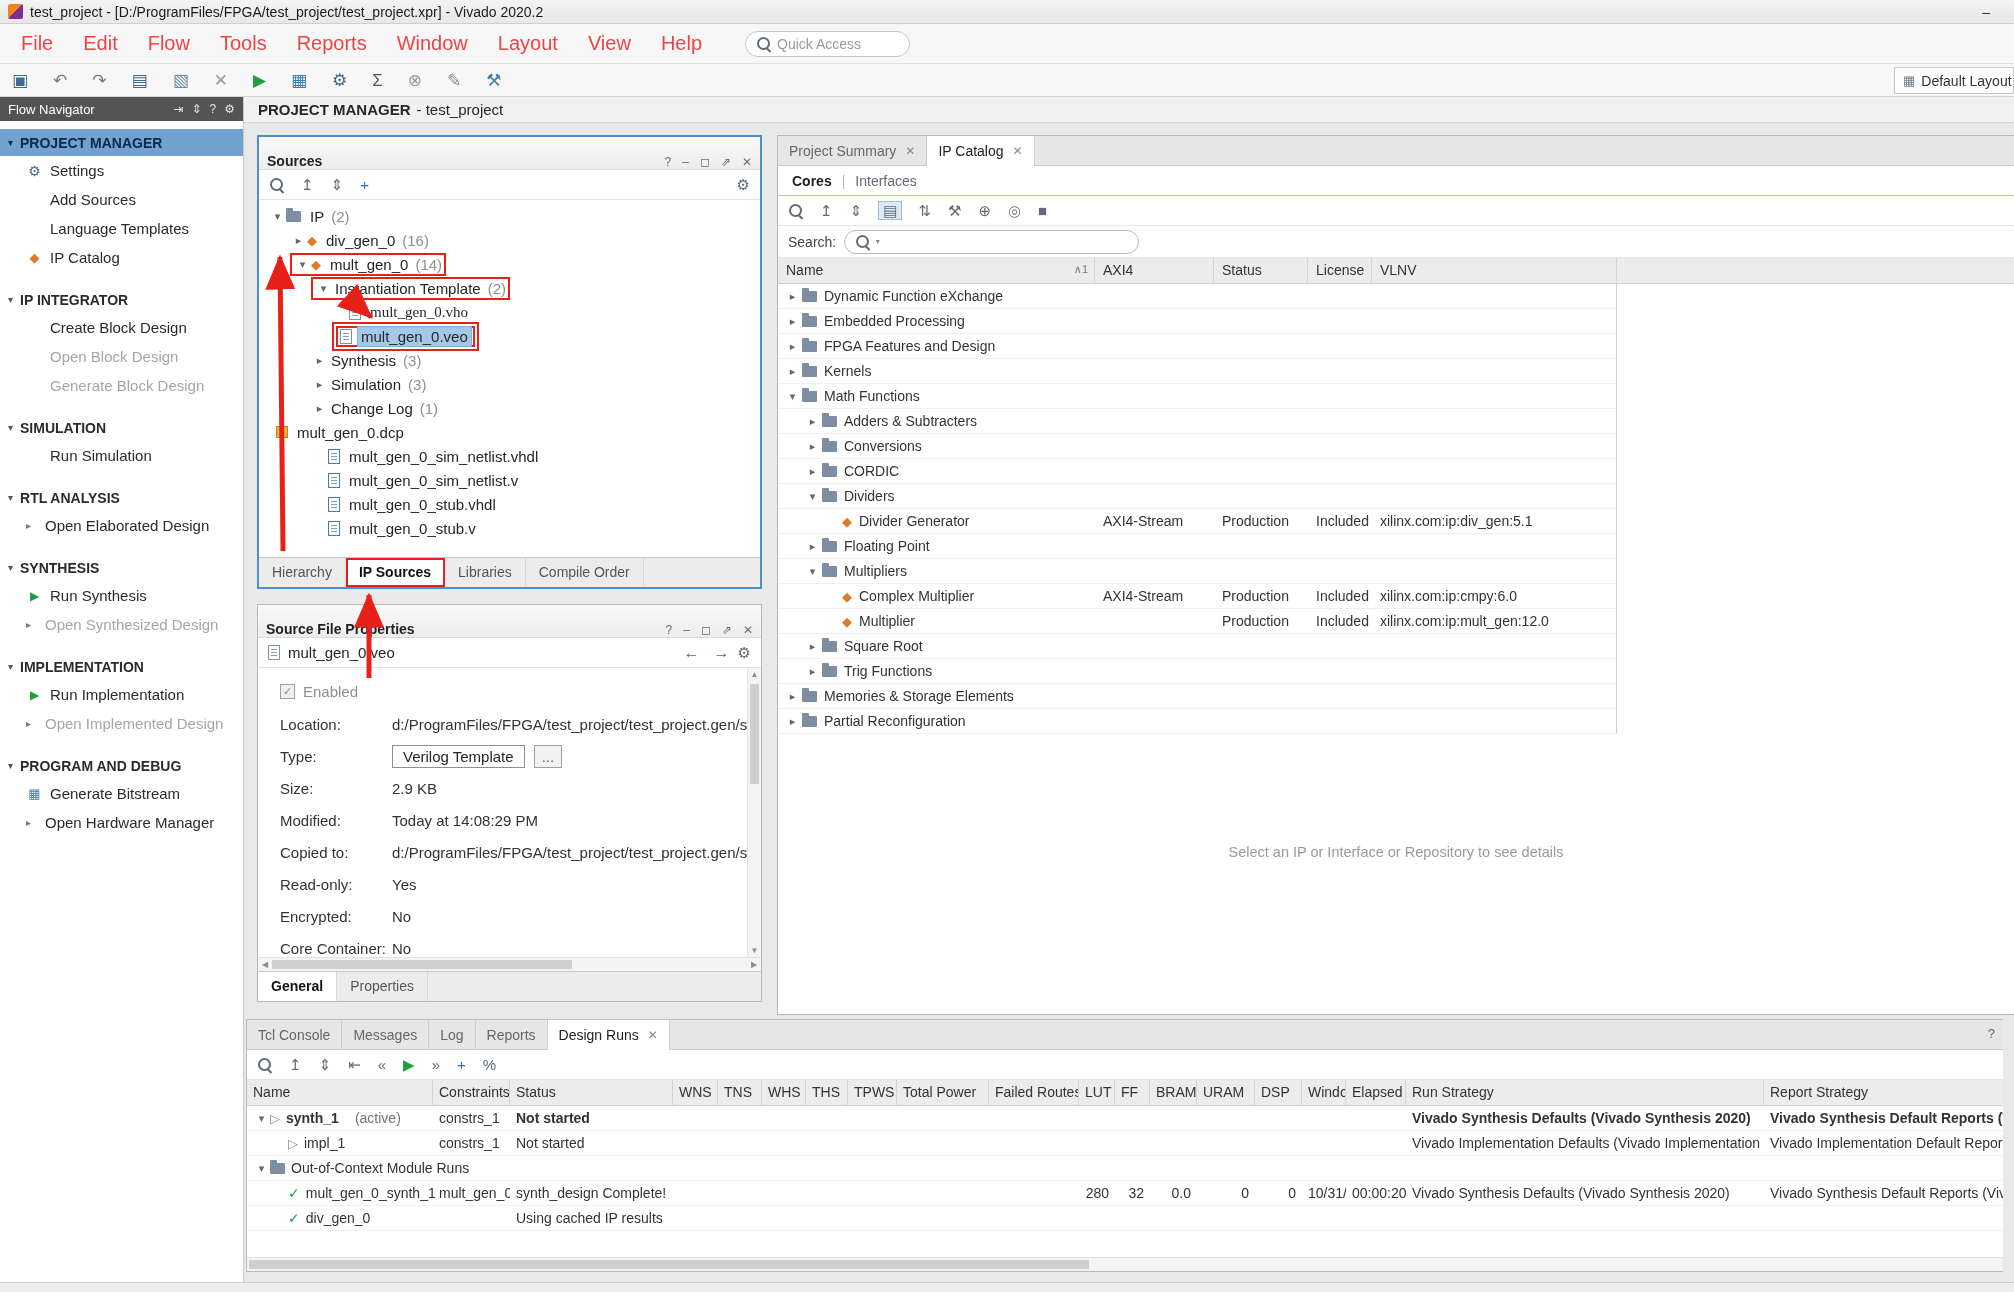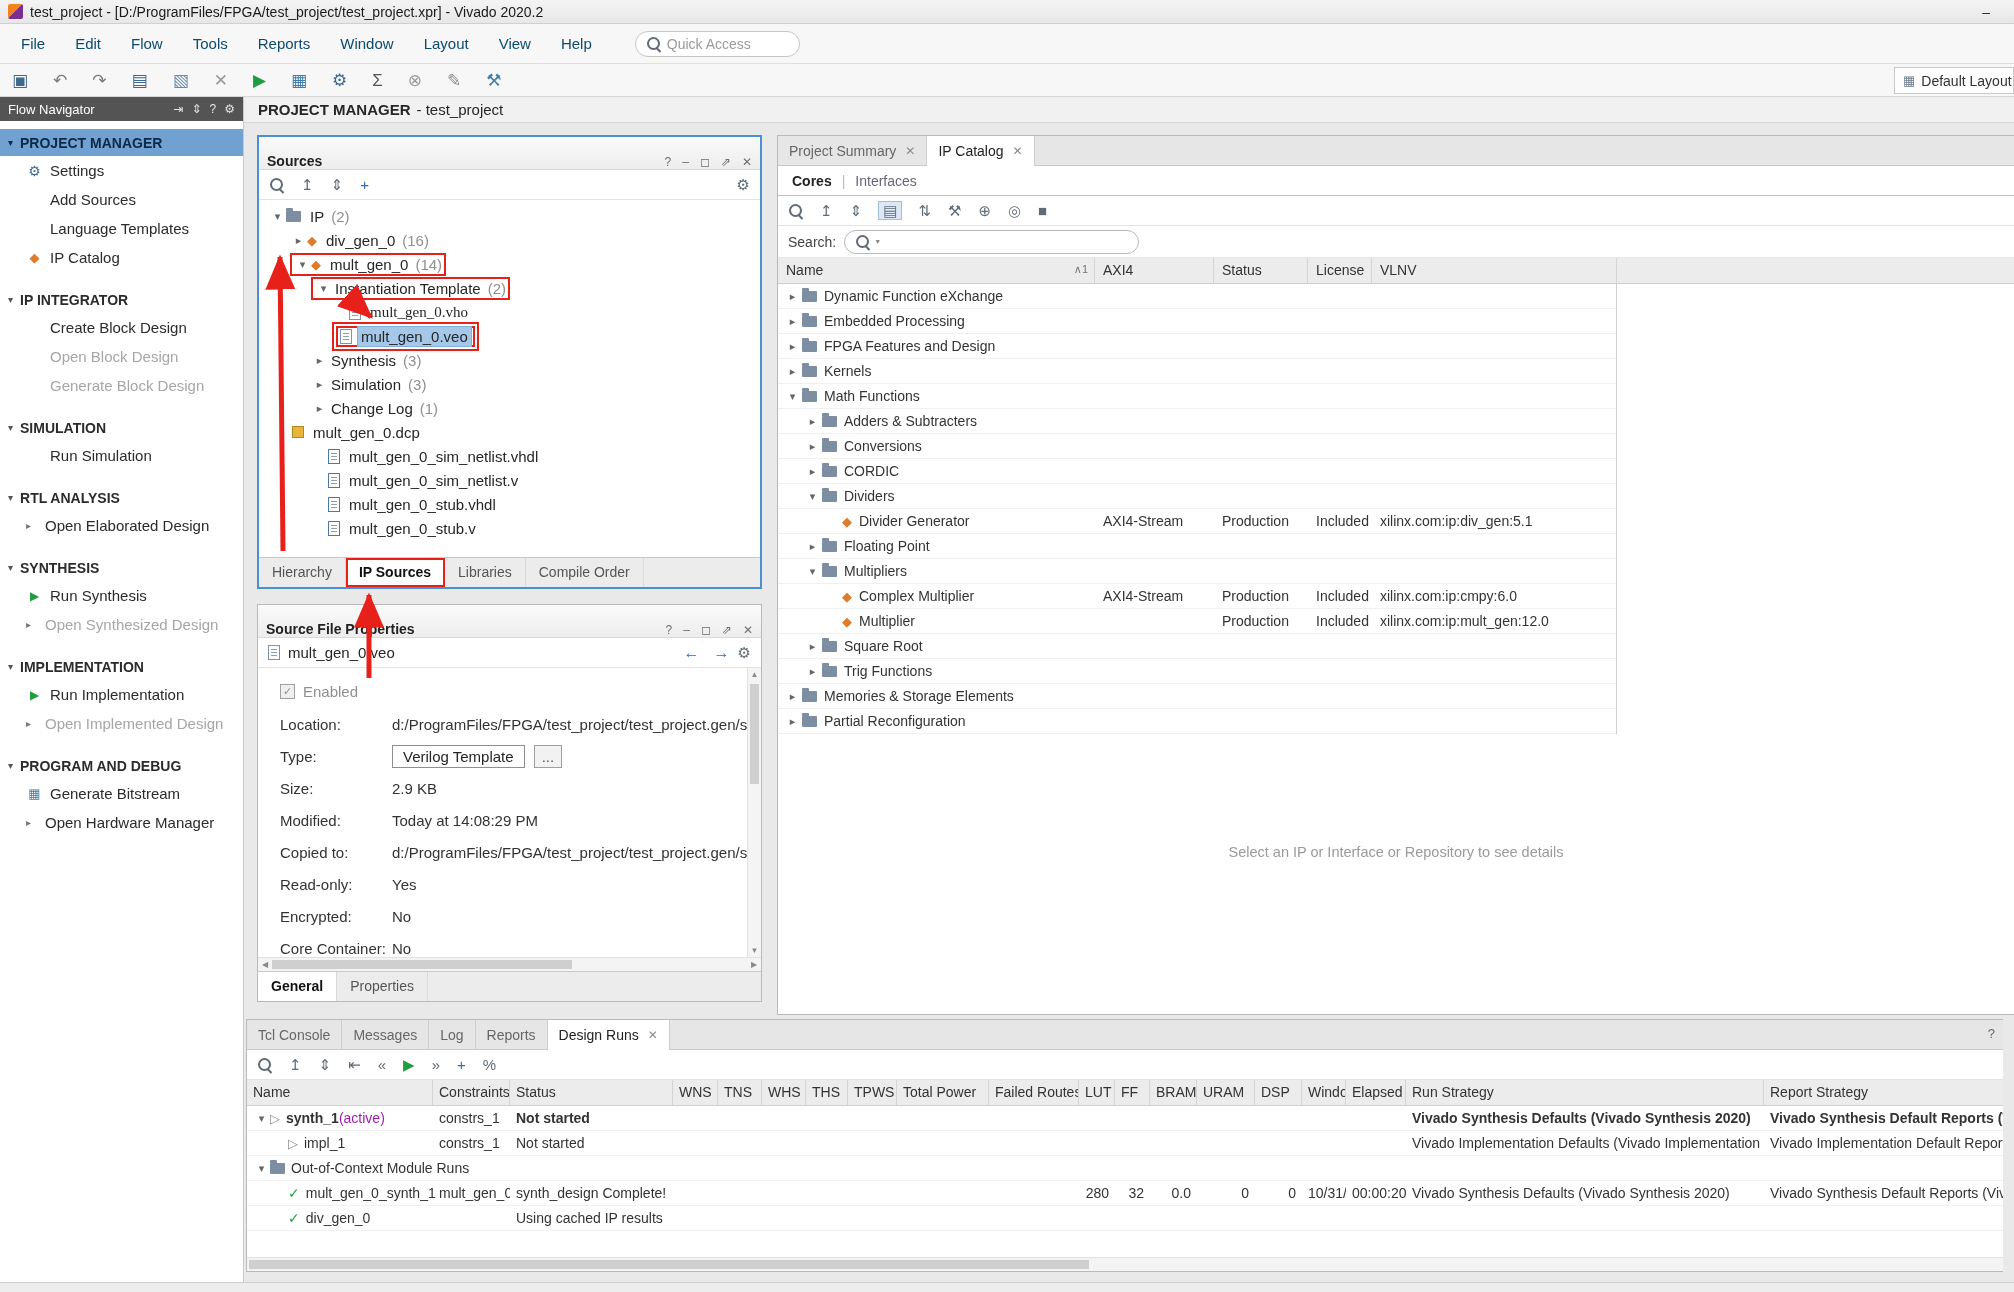--- a/index.html
+++ b/index.html
@@ -24,21 +24,21 @@
 .i-check{color:#1fa23d;font-weight:bold;font-size:14px}
 .i-bitstream{color:#3f7fa8;font-size:13px}
 .ic-spacer{width:17px;flex:none;display:inline-block}
 
 #titlebar{position:absolute;left:0;top:0;width:100%;height:24px;background:linear-gradient(#f4f4f4,#e7e7e7);border-bottom:1px solid #cfcfcf;display:flex;align-items:center;padding:0 8px;font-size:14px;color:#1a1a1a;gap:7px}
 .app-logo{width:15px;height:15px;border-radius:2px;background:linear-gradient(135deg,#f58220 0 50%,#7a2f8f 50% 100%);flex:none}
 #win-min{margin-left:auto;padding:0 16px;color:#333}
 
 #menubar{position:absolute;top:24px;left:0;height:40px;width:100%;background:#f7f7f7;border-bottom:1px solid #e0e0e0;display:flex;align-items:center;padding-left:6px}
 #menu-items{display:flex}
-.menu-item{padding:0 15px;font-size:15px;color:#0c4a6e}
+.menu-item{padding:0 15px;font-size:20px;color:#ef4444}
 #quick-access{margin-left:28px;width:165px;height:26px;border:1px solid #c6c6c6;border-radius:13px;display:flex;align-items:center;padding:0 10px;gap:6px;color:#9a9a9a;background:#fff;font-size:14px}
 
 #toolbar{position:absolute;top:64px;left:0;height:33px;width:100%;background:#f7f7f7;border-bottom:1px solid #d6d6d6;display:flex;align-items:center;padding-left:12px}
 #tb-buttons{display:flex;gap:25px;align-items:center}
 .tb-btn{font-size:17px;line-height:1}
 #layout-selector{position:absolute;right:0;top:3px;height:27px;border:1px solid #c9c9c9;background:#fdfdfd;display:flex;align-items:center;padding:0 8px;gap:6px;font-size:14px;color:#333;width:120px;overflow:hidden;white-space:nowrap}
 #layout-selector .grid-g{color:#6d7d8c;font-size:13px}
 
 #flownav{position:absolute;left:0;top:97px;width:244px;bottom:10px;background:#fff;border-right:1px solid #c9c9c9;display:flex;flex-direction:column}
 #flownav-header{height:24px;background:#545454;color:#fff;display:flex;align-items:center;padding:0 8px;font-size:13px;gap:8px;flex:none}
@@ -132,21 +132,21 @@
 #catalog-placeholder{flex:1;text-align:center;padding-top:110px;color:#9a9a9a;font-size:14.5px}
 
 #runs-header{display:grid;height:26px;background:#ececec;border-bottom:1px solid #cfcfcf;flex:none}
 .rhcell{padding:4px 6px;font-size:14px;color:#333;border-right:1px solid #d4d4d4;overflow:hidden;white-space:nowrap}
 #runs-rows{flex:1;overflow:hidden}
 .rrow{display:grid;height:25px;border-bottom:1px solid #f2f2f2;align-items:center}
 .rcell{font-size:14px;color:#333;overflow:hidden;white-space:nowrap;padding:0 6px}
 .rcell.num{text-align:right}
 .rname{display:flex;align-items:center;overflow:visible}
 .rname .ic{margin-right:6px}
-.rsuffix{color:#a21caf;font-weight:normal;margin-left:0}
+.rsuffix{color:#737373;font-weight:normal;margin-left:16px}
 
 #statusbar{position:absolute;left:0;bottom:0;width:100%;height:10px;background:#ededed;border-top:1px solid #cfcfcf}
 #annotations{position:absolute;left:0;top:0;width:2014px;height:1292px;pointer-events:none;z-index:60}
 </style>
 </head>
 <body>
 
 <div id="titlebar">
   <span class="app-logo"></span>
   <span>test_project - [D:/ProgramFiles/FPGA/test_project/test_project.xpr] - Vivado 2020.2</span>
@@ -384,21 +384,21 @@
       <div class="srow" style="padding-left: 52px;">
         <span class="exp">▸</span>
         <span class="lbl">Simulation</span>
         <span class="cnt">(3)</span>
       </div>
       <div class="srow" style="padding-left: 52px;">
         <span class="exp">▸</span>
         <span class="lbl">Change Log</span>
         <span class="cnt">(1)</span>
       </div>
-      <div class="srow" style=" margin-left: 16px;">
+      <div class="srow" style="">
         <span class="exp"></span>
         <span class="ic i-dcp"></span>
         <span class="lbl">mult_gen_0.dcp</span>
       </div>
       <div class="srow" style="padding-left: 52px;">
         <span class="exp"></span>
         <span class="ic i-doc-code"></span>
         <span class="lbl">mult_gen_0_sim_netlist.vhdl</span>
       </div>
       <div class="srow" style="padding-left: 52px;">

